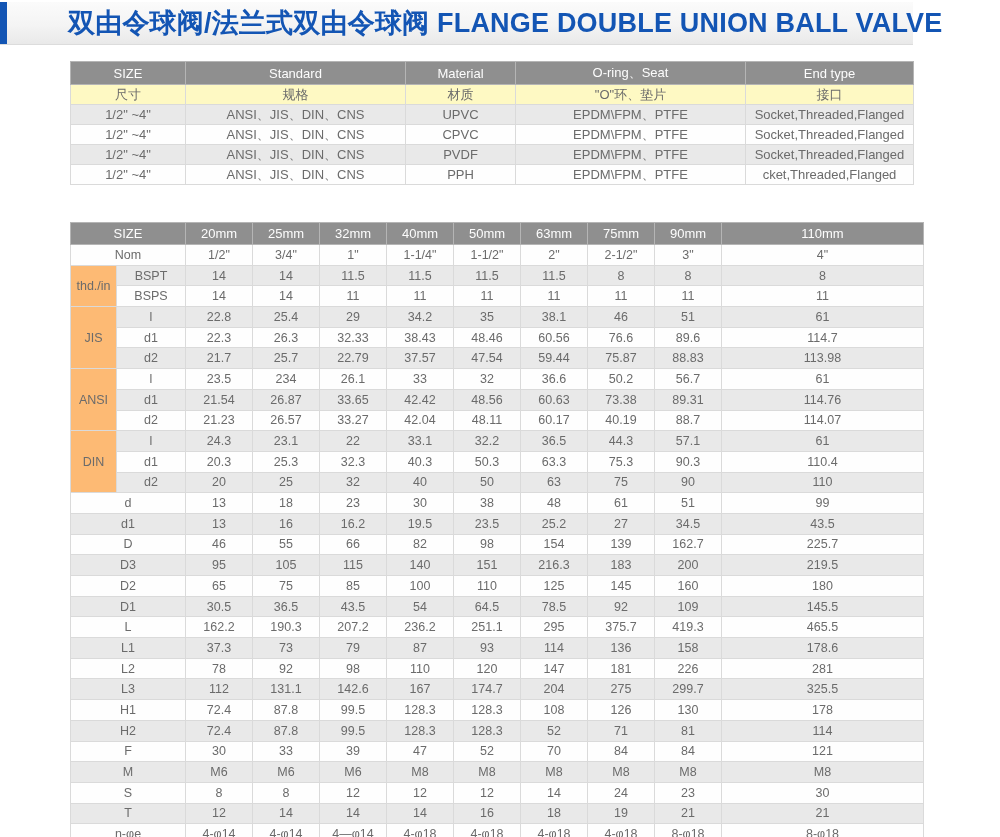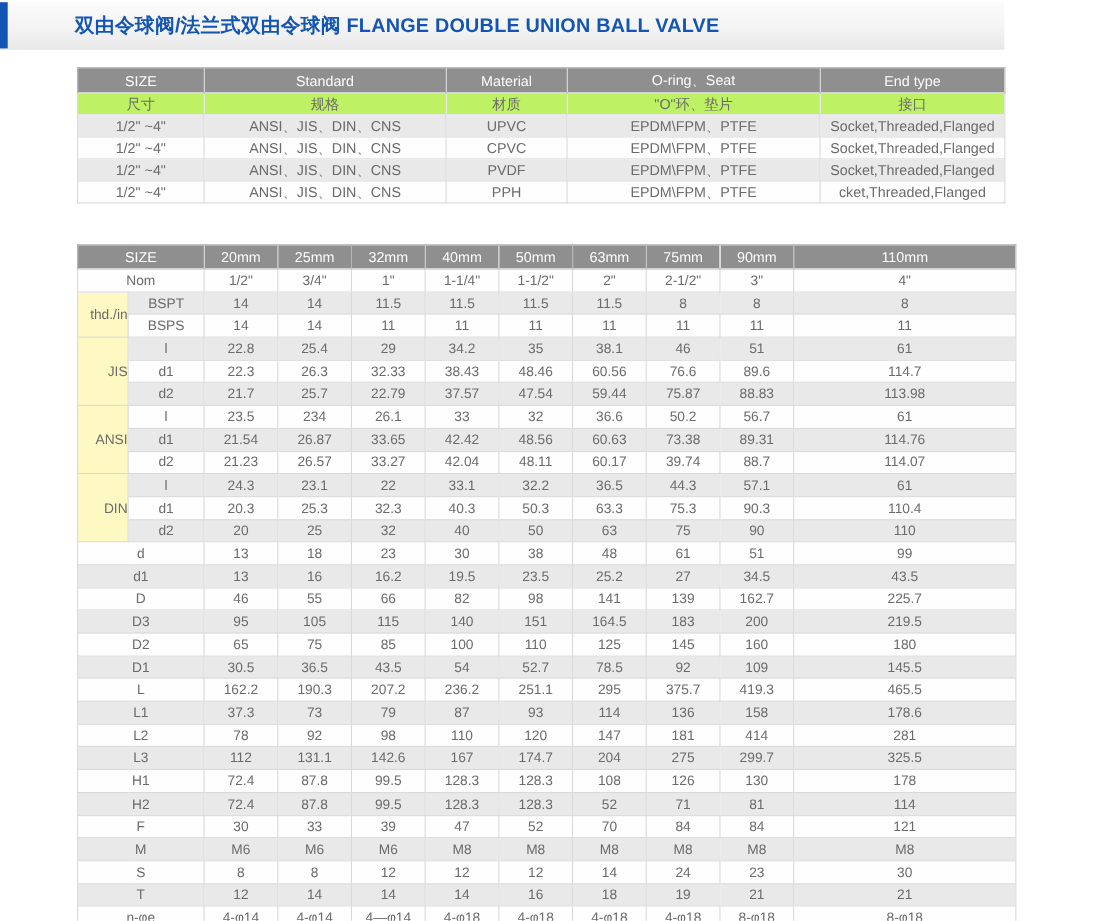--- a/index.html
+++ b/index.html
@@ -3,42 +3,42 @@
 <meta charset="utf-8">
 <style>
   html,body{margin:0;padding:0;background:#ffffff;}
   body{width:1000px;height:837px;font-family:"Liberation Sans",sans-serif;overflow:hidden;}
 
   
   .title-band{position:relative;margin-top:2px;width:913px;height:42px;
     background:linear-gradient(180deg,#fbfbfb 0%,#f4f4f4 55%,#e9e9e9 100%);
     border-bottom:1px solid #dcdcdc;display:flex;align-items:center;}
   .accent-bar{position:absolute;left:0;top:0;width:7px;height:100%;background:#1355b4;}
-  .page-title{margin:0 12px 0 68px;font-size:18px;font-weight:bold;color:#1355b4;
+  .page-title{margin:0 12px 0 68px;font-size:27px;font-weight:bold;color:#1355b4;
     letter-spacing:.2px;white-space:nowrap;}
 
   
   table{border-collapse:collapse;table-layout:fixed;color:#6b6b6b;}
   th,td{padding:0;text-align:center;vertical-align:middle;overflow:hidden;white-space:nowrap;}
 
   
   .spec{margin:16px 0 0 70px;width:843px;font-size:13px;}
   .spec th.dark{background:#8f8f8f;color:#fdfdfd;font-weight:normal;height:22px;
     border:1px solid #b5b5b5;font-size:13px;}
   .spec td{border:1px solid #dadada;height:19px;background:#fefefe;}
   .spec tr.alt td{background:#e9e9e9;}
-  .spec tr.subhead td{background:#bef264;}
+  .spec tr.subhead td{background:#fef9c3;}
 
   
   .dim{margin:37px 0 0 70px;width:853px;font-size:12.5px;}
   .dim th.dark{background:#8f8f8f;color:#fdfdfd;font-weight:normal;height:21px;
     border:1px solid #b5b5b5;font-size:13px;}
   .dim td{border:1px solid #dadada;height:19.7px;background:#fefefe;}
   .dim tr.alt td{background:#e9e9e9;}
-  .dim td.section, .dim tr.alt td.section{background:#fef9c3;text-align:right;}
+  .dim td.section, .dim tr.alt td.section{background:#fdba74;}
 </style>
 </head>
 <body>
 
 <div>
 
   <header class="title-band">
     <div class="accent-bar" style="background: rgb(19, 85, 180);"></div>
     <h1 class="page-title" style="color: rgb(19, 85, 180);"><span>双由令球阀/法兰式双由令球阀</span><span> </span><span>FLANGE DOUBLE UNION BALL VALVE</span></h1>
   </header>
@@ -228,21 +228,21 @@
           <td>114.76</td>
         </tr>
         <tr>
           <td>d2</td>
           <td>21.23</td>
           <td>26.57</td>
           <td>33.27</td>
           <td>42.04</td>
           <td>48.11</td>
           <td>60.17</td>
-          <td>39.74</td>
+          <td>40.19</td>
           <td>88.7</td>
           <td>114.07</td>
         </tr>
         <tr class="alt">
           <td class="section" rowspan="3">DIN</td>
           <td>l</td>
           <td>24.3</td>
           <td>23.1</td>
           <td>22</td>
           <td>33.1</td>
@@ -300,33 +300,33 @@
           <td>34.5</td>
           <td>43.5</td>
         </tr>
         <tr>
           <td colspan="2">D</td>
           <td>46</td>
           <td>55</td>
           <td>66</td>
           <td>82</td>
           <td>98</td>
-          <td>141</td>
+          <td>154</td>
           <td>139</td>
           <td>162.7</td>
           <td>225.7</td>
         </tr>
         <tr class="alt">
           <td colspan="2">D3</td>
           <td>95</td>
           <td>105</td>
           <td>115</td>
           <td>140</td>
           <td>151</td>
-          <td>164.5</td>
+          <td>216.3</td>
           <td>183</td>
           <td>200</td>
           <td>219.5</td>
         </tr>
         <tr>
           <td colspan="2">D2</td>
           <td>65</td>
           <td>75</td>
           <td>85</td>
           <td>100</td>
@@ -335,21 +335,21 @@
           <td>145</td>
           <td>160</td>
           <td>180</td>
         </tr>
         <tr class="alt">
           <td colspan="2">D1</td>
           <td>30.5</td>
           <td>36.5</td>
           <td>43.5</td>
           <td>54</td>
-          <td>52.7</td>
+          <td>64.5</td>
           <td>78.5</td>
           <td>92</td>
           <td>109</td>
           <td>145.5</td>
         </tr>
         <tr>
           <td colspan="2">L</td>
           <td>162.2</td>
           <td>190.3</td>
           <td>207.2</td>
@@ -374,21 +374,21 @@
         </tr>
         <tr>
           <td colspan="2">L2</td>
           <td>78</td>
           <td>92</td>
           <td>98</td>
           <td>110</td>
           <td>120</td>
           <td>147</td>
           <td>181</td>
-          <td>414</td>
+          <td>226</td>
           <td>281</td>
         </tr>
         <tr class="alt">
           <td colspan="2">L3</td>
           <td>112</td>
           <td>131.1</td>
           <td>142.6</td>
           <td>167</td>
           <td>174.7</td>
           <td>204</td>

